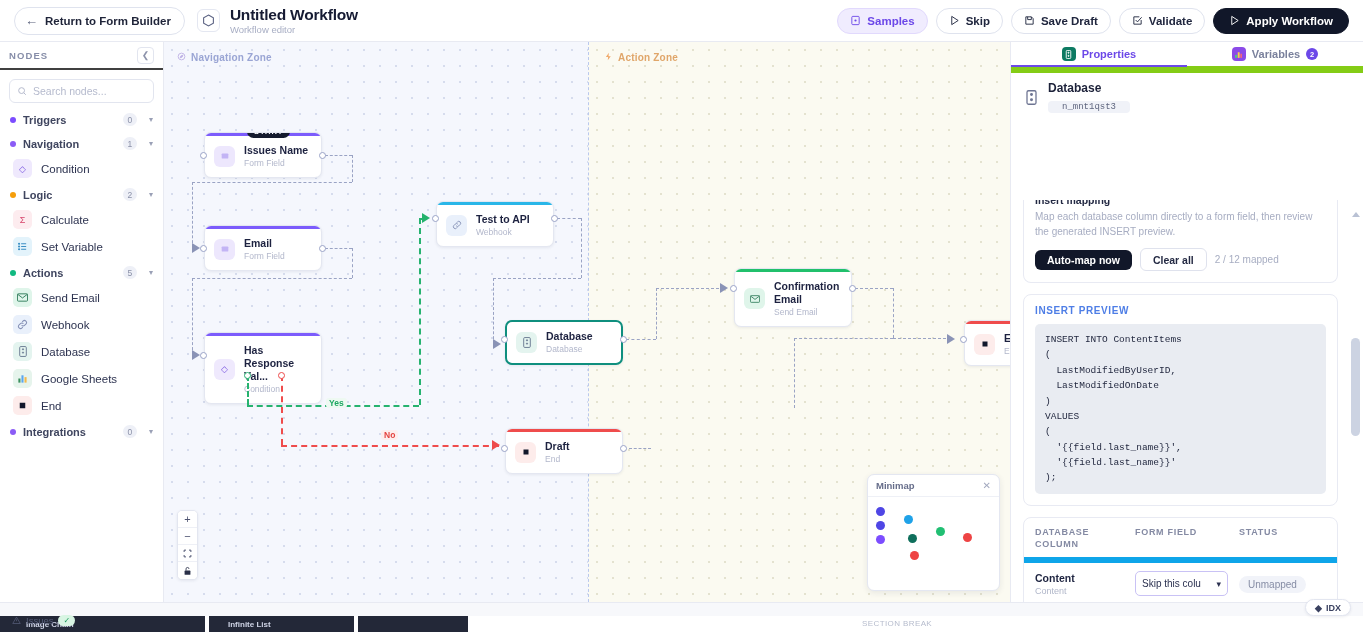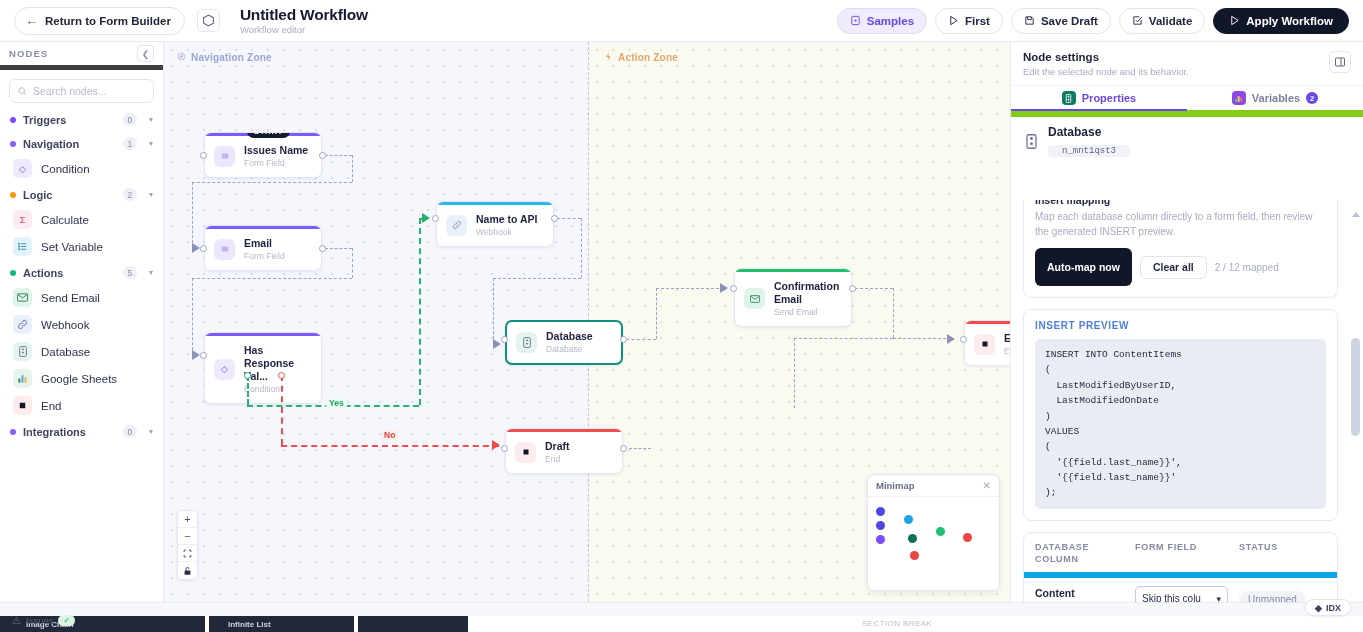--- a/index.html
+++ b/index.html
@@ -24,21 +24,21 @@
     border: 1px solid #dfe3ee; border-radius: 14px;
     background: #fff; font-size: 11.5px; font-weight: bold; color: #1e2338;
     cursor: pointer; white-space: nowrap;
   }
   .btn-return .arrow { font-size: 13px; color: #555c78; font-weight: normal; }
   .wf-logo {
     width: 23px; height: 23px; margin-left: 12px; border-radius: 6px;
     border: 1px solid #e4e7f1; display: flex; align-items: center; justify-content: center;
     color: #596081;
   }
-  .wf-titles { margin-left: 20px; line-height: 1.12; }
+  .wf-titles { margin-left: 10px; line-height: 1.12; }
   .wf-title { font-size: 15.5px; font-weight: bold; letter-spacing: -0.2px; color: #161b33; }
   .wf-sub { font-size: 9.5px; color: #a8aec4; margin-top: 2px; }
   .top-actions { margin-left: auto; display: flex; align-items: center; gap: 8px; }
   .tbtn {
     display: flex; align-items: center; gap: 6px;
     height: 26px; padding: 0 12px; border-radius: 13px;
     border: 1px solid #dfe3ee; background: #fff;
     font-size: 11.5px; font-weight: bold; color: #20263e; cursor: pointer;
     white-space: nowrap;
   }
@@ -46,21 +46,21 @@
   .tbtn.primary { background: #111729; border-color: #111729; color: #fff; padding: 0 15px; }
   .tbtn svg { display: block; }
 
   
   .sidebar {
     position: absolute; top: 42px; left: 0; width: 164px; height: 560px;
     background: #fff; border-right: 1px solid #e8eaf2;
   }
   .side-head {
     height: 28px; display: flex; align-items: center; padding: 0 9px;
-    border-bottom: 5px solid #404040;
+    border-bottom: 2px solid #404040;
   }
   .side-head .lbl { font-size: 9.5px; font-weight: bold; letter-spacing: 1.1px; color: #868da8; }
   .collapse-btn {
     margin-left: auto; width: 17px; height: 17px; border: 1px solid #e2e5ef;
     border-radius: 4px; background: #fff; color: #8d93ab; font-size: 9px;
     display: flex; align-items: center; justify-content: center; cursor: pointer;
   }
   .search-wrap { padding: 9px 9px 4px 9px; }
   .search-box {
     position: relative; height: 24px; border: 1px solid #e2e5ef; border-radius: 6px;
@@ -222,21 +222,21 @@
   .rp-scroll { position: absolute; top: 158px; left: 0; width: 339px; height: 402px; overflow: hidden; }
   .card {
     margin: 0 12px 11px 12px; border: 1px solid #e8eaf3; border-radius: 8px;
     background: #fff; padding: 10px 11px 11px 11px;
   }
   .card.teal-top { border-top: 2px solid #35c3ab; }
   .c-title { font-size: 10.5px; font-weight: bold; color: #232943; }
   .c-desc { font-size: 10px; color: #a7adc2; line-height: 1.45; margin-top: 4px; }
   .c-row { display: flex; align-items: center; gap: 8px; margin-top: 9px; }
   .btn-dark {
-    height: 38px; padding: 0 12px; border-radius: 6px; background: #111729;
+    height: 20px; padding: 0 12px; border-radius: 6px; background: #111729;
     color: #fff; border: 0; font-size: 10.5px; font-weight: bold; cursor: pointer; font-family: inherit;
   }
   .btn-light {
     height: 23px; padding: 0 12px; border-radius: 6px; background: #fff;
     color: #242a43; border: 1px solid #dfe2ed; font-size: 10.5px; font-weight: bold; cursor: pointer; font-family: inherit;
   }
   .mapped-txt { font-size: 10px; color: #a7adc2; }
   .ip-title { font-size: 10px; font-weight: bold; color: #4e7ee6; letter-spacing: .6px; }
   .sqlbox {
     margin-top: 8px; background: #e9ecf2; border-radius: 5px; padding: 8px 10px;
@@ -326,21 +326,21 @@
           </svg>
         </span>
         <span>Samples</span>
       </button>
       <button class="tbtn">
         <span>
           <svg width="11" height="11" viewBox="0 0 24 24" fill="none" stroke="currentColor" stroke-width="2">
               <path d="M6 3 L20 12 L6 21 Z"></path>
             </svg>
         </span>
-        <span>First</span>
+        <span>Skip</span>
       </button>
       <button class="tbtn">
         <span>
           <svg width="11" height="11" viewBox="0 0 24 24" fill="none" stroke="currentColor" stroke-width="2">
             <path d="M4 4h12l4 4v12H4z"></path>
               <path d="M8 4v6h8V4"></path>
             </svg>
         </span>
         <span>Save Draft</span>
       </button>
@@ -601,21 +601,21 @@
     <div class="node" style="left:272px; top:159px; width:118px;">
       <div class="bar" style="background:#29b6e8"></div>
       <div class="body">
         <span class="ico" style="background:#e9f0fb;color:#8691b6">
           <svg width="10" height="10" viewBox="0 0 24 24" fill="none" stroke="currentColor" stroke-width="2.2">
               <path d="M10 14a4.5 4.5 0 006.4 0l3-3a4.5 4.5 0 10-6.4-6.4l-1.7 1.7"></path>
               <path d="M14 10a4.5 4.5 0 00-6.4 0l-3 3a4.5 4.5 0 106.4 6.4l1.7-1.7"></path>
             </svg>
         </span>
         <span>
-          <div class="ttl">Name to API</div>
+          <div class="ttl">Test to API</div>
           <div class="sub">Webhook</div>
         </span>
       </div>
     </div>
     <div class="port" style="left:268px; top:173px;"></div>
     <div class="port" style="left:387px; top:173px;"></div>
 
     <div class="node selected" style="left:341px; top:278px; width:118px;">
       <div class="body">
         <span class="ico" style="background:#e4f4ef;color:#6f7f96">
@@ -713,32 +713,20 @@
         <span class="mm-dot" style="left:36px; top:18px; background:#1fa2e8"></span>
         <span class="mm-dot" style="left:40px; top:37px; background:#0f6f5c"></span>
         <span class="mm-dot" style="left:42px; top:54px; background:#ee4444"></span>
         <span class="mm-dot" style="left:68px; top:30px; background:#21bf73"></span>
         <span class="mm-dot" style="left:95px; top:36px; background:#ee4444"></span>
       </div>
     </div>
   </div>
 
   <div class="rpanel">
-    <div class="rp-head">
-      <div>
-        <div class="rp-h1">Node settings</div>
-        <div class="rp-h2">Edit the selected node and its behavior.</div>
-      </div>
-      <button class="panel-toggle">
-        <svg width="12" height="12" viewBox="0 0 24 24" fill="none" stroke="currentColor" stroke-width="2">
-          <rect x="3" y="4" width="18" height="16" rx="2"></rect>
-            <path d="M14 4v16"></path>
-          </svg>
-      </button>
-    </div>
 
     <div class="tabs">
       <div class="tab active">
         <span class="tico" style="background:#0d7a62;color:#fff">
           <svg width="7" height="9" viewBox="0 0 14 20" fill="none" stroke="#fff" stroke-width="2">
               <rect x="2" y="1" width="10" height="18" rx="2"></rect>
               <circle cx="7" cy="6" r="1.2" fill="#fff"></circle>
               <circle cx="7" cy="13" r="1.2" fill="#fff"></circle>
             </svg>
         </span>

